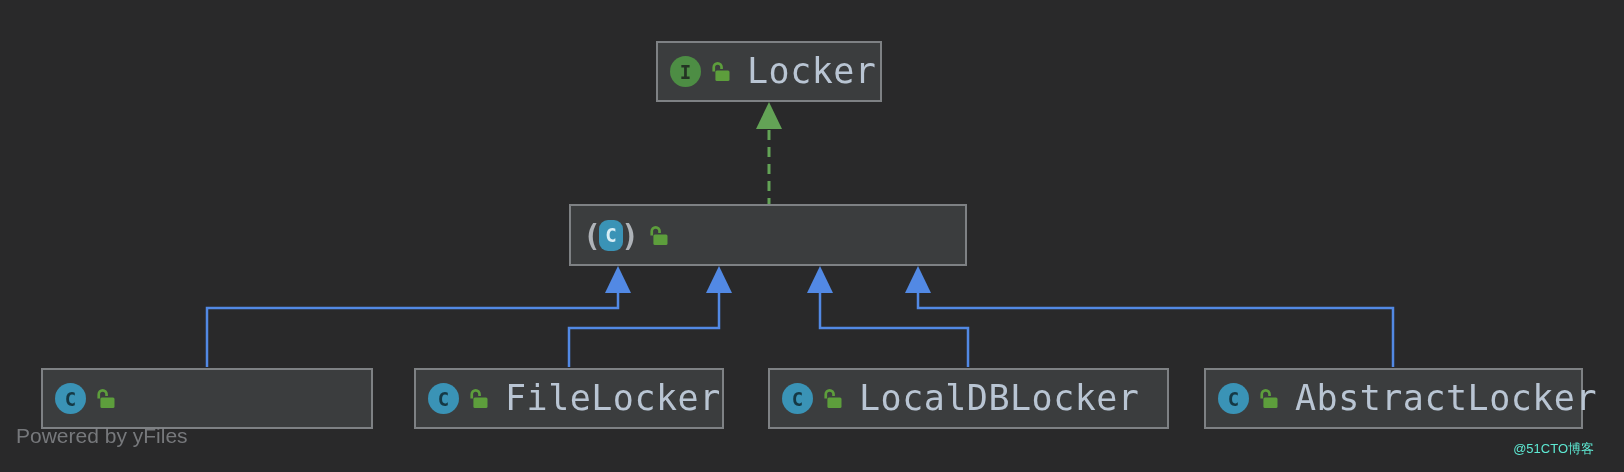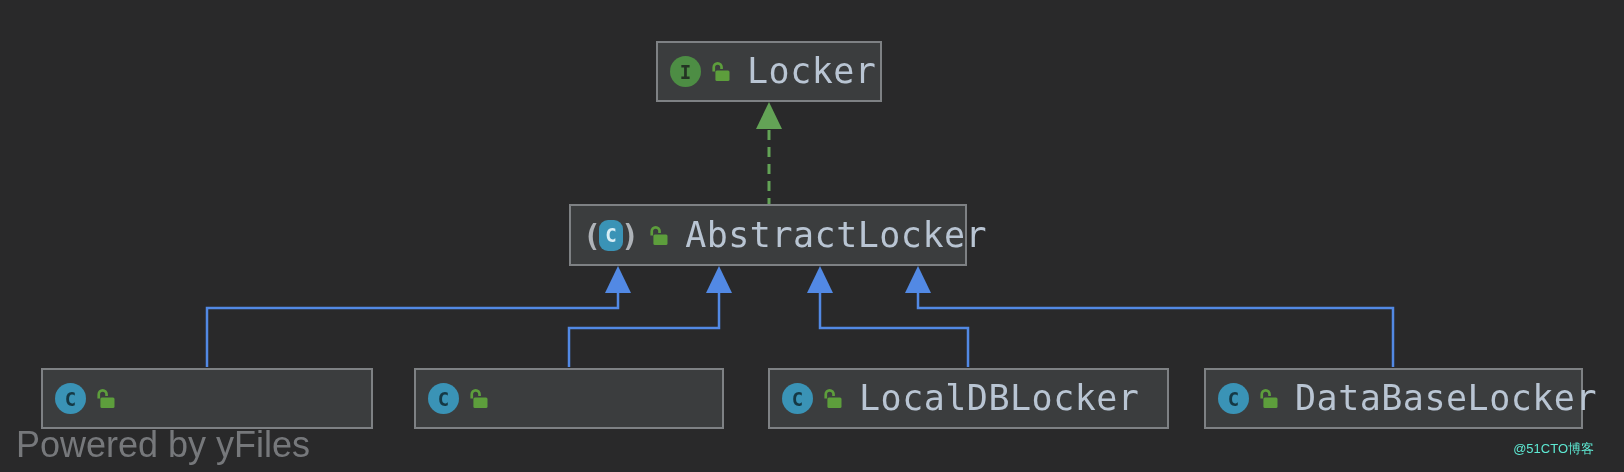--- a/index.html
+++ b/index.html
@@ -48,21 +48,21 @@
     width:24px;height:31px;border-radius:9px;
     background:#3a93b6;color:#d7edf5;
     display:flex;align-items:center;justify-content:center;
     font-size:19px;font-weight:bold;margin:0 -2px;
   }
   .lockicon{margin-left:9px;flex:0 0 auto;display:flex;}
   
   .wm-yfiles{
     position:absolute;left:16px;top:424px;
     font-family:"Liberation Sans","DejaVu Sans",sans-serif;
-    font-size:36px;color:#84868a;opacity:.85;
+    font-size:21px;color:#84868a;opacity:.85;
   }
   .wm-cto{
     position:absolute;right:30px;top:440px;
     font-family:"Liberation Sans","DejaVu Sans",sans-serif;
     font-size:13px;color:#5eead4;
   }
 </style>
 </head>
 <body>
 
@@ -114,21 +114,20 @@
       <span class="paren">(</span>
       <span class="cpill">C</span>
       <span class="paren">)</span>
     </span>
     <span class="lockicon">
       <svg width="21" height="21" viewBox="0 0 14 14">
         <path d="M2.5 7 L2.5 4.2 A2.6 2.6 0 0 1 7.7 4.2 L7.7 5.4" fill="none" stroke="#5d9e3c" stroke-width="1.8"></path>
         <rect x="3.6" y="6.4" width="9.4" height="7" rx="1" fill="#5d9e3c"></rect>
       </svg>
     </span>
-    <span class="label">AbstractLocker</span>
   </div>
 
   <div class="node" style="left:41px;top:368px;width:332px;height:61px;">
     <span class="badge cls">
       <span>C</span>
     </span>
     <span class="lockicon">
       <svg width="21" height="21" viewBox="0 0 14 14">
         <path d="M2.5 7 L2.5 4.2 A2.6 2.6 0 0 1 7.7 4.2 L7.7 5.4" fill="none" stroke="#5d9e3c" stroke-width="1.8"></path>
         <rect x="3.6" y="6.4" width="9.4" height="7" rx="1" fill="#5d9e3c"></rect>
@@ -139,20 +138,21 @@
   <div class="node" style="left:414px;top:368px;width:310px;height:61px;">
     <span class="badge cls">
       <span>C</span>
     </span>
     <span class="lockicon">
       <svg width="21" height="21" viewBox="0 0 14 14">
         <path d="M2.5 7 L2.5 4.2 A2.6 2.6 0 0 1 7.7 4.2 L7.7 5.4" fill="none" stroke="#5d9e3c" stroke-width="1.8"></path>
         <rect x="3.6" y="6.4" width="9.4" height="7" rx="1" fill="#5d9e3c"></rect>
       </svg>
     </span>
+    <span class="label">FileLocker</span>
   </div>
 
   <div class="node" style="left:768px;top:368px;width:401px;height:61px;">
     <span class="badge cls">
       <span>C</span>
     </span>
     <span class="lockicon">
       <svg width="21" height="21" viewBox="0 0 14 14">
         <path d="M2.5 7 L2.5 4.2 A2.6 2.6 0 0 1 7.7 4.2 L7.7 5.4" fill="none" stroke="#5d9e3c" stroke-width="1.8"></path>
         <rect x="3.6" y="6.4" width="9.4" height="7" rx="1" fill="#5d9e3c"></rect>
@@ -164,19 +164,19 @@
   <div class="node" style="left:1204px;top:368px;width:379px;height:61px;">
     <span class="badge cls">
       <span>C</span>
     </span>
     <span class="lockicon">
       <svg width="21" height="21" viewBox="0 0 14 14">
         <path d="M2.5 7 L2.5 4.2 A2.6 2.6 0 0 1 7.7 4.2 L7.7 5.4" fill="none" stroke="#5d9e3c" stroke-width="1.8"></path>
         <rect x="3.6" y="6.4" width="9.4" height="7" rx="1" fill="#5d9e3c"></rect>
       </svg>
     </span>
-    <span class="label">DataBaseLocker</span>
+    <span class="label">AbstractLocker</span>
   </div>
 
   <div class="wm-yfiles">Powered by yFiles</div>
   <div class="wm-cto">@51CTO博客</div>
 
 </div>
 
 </body></html>

